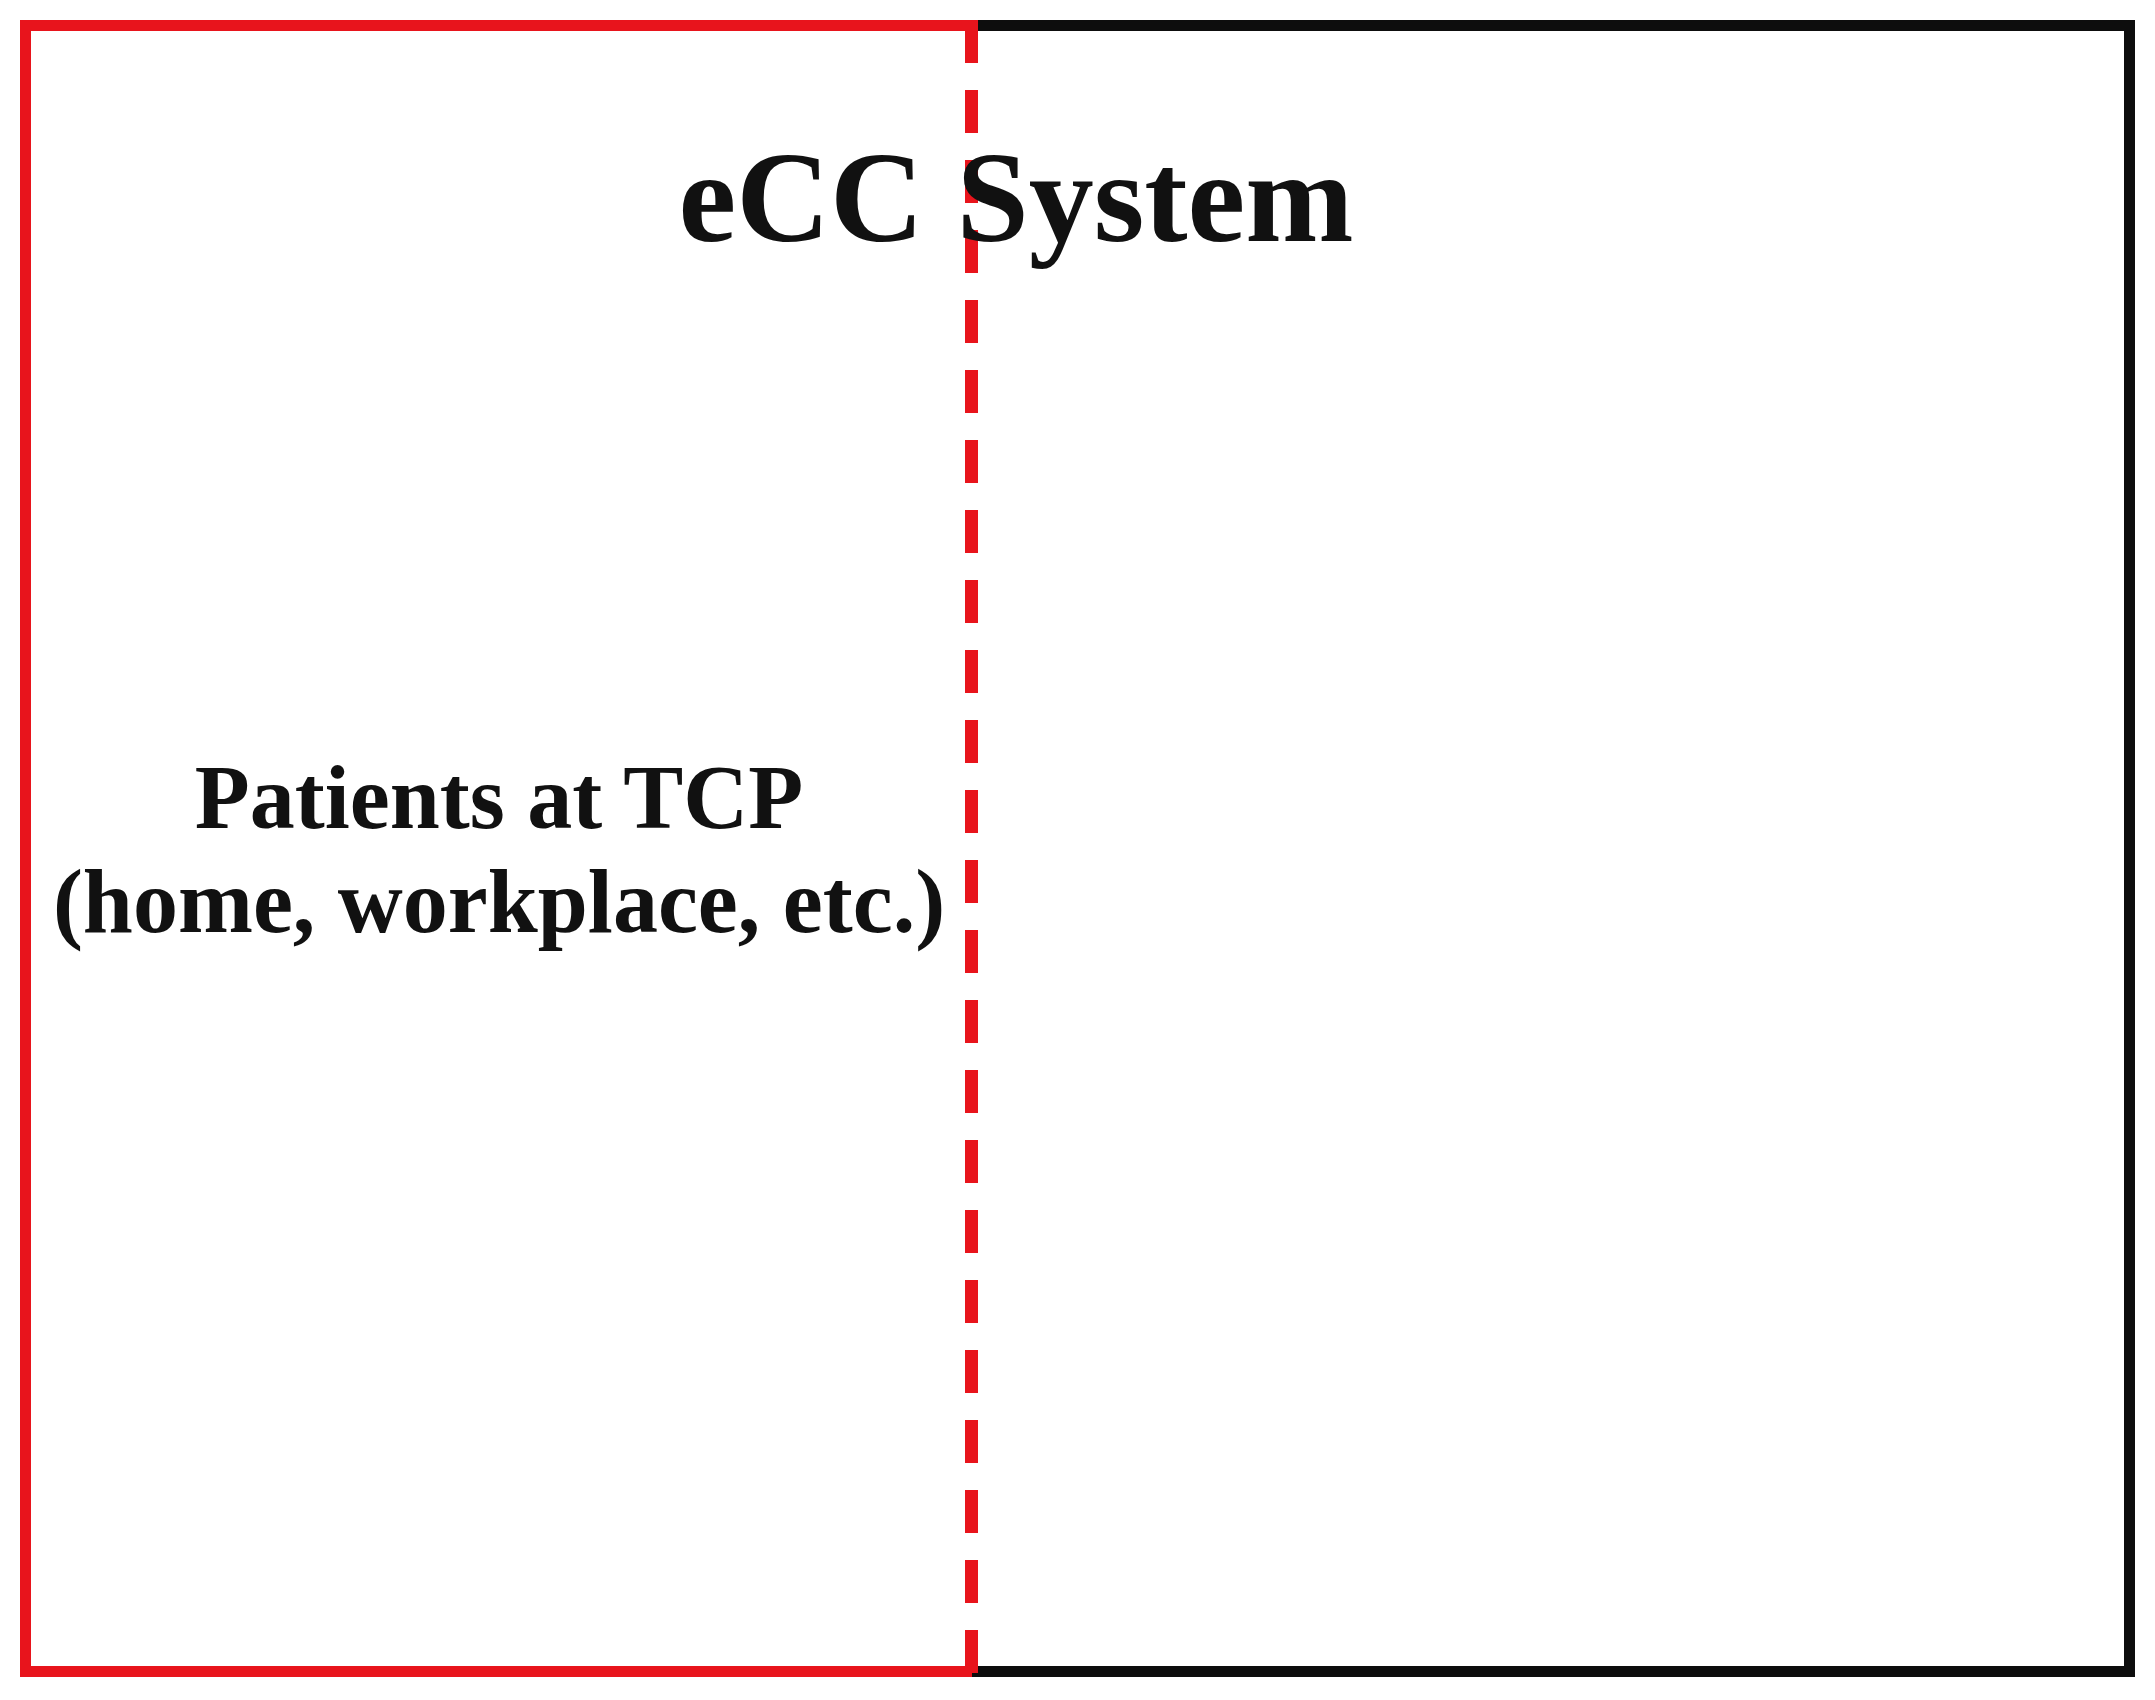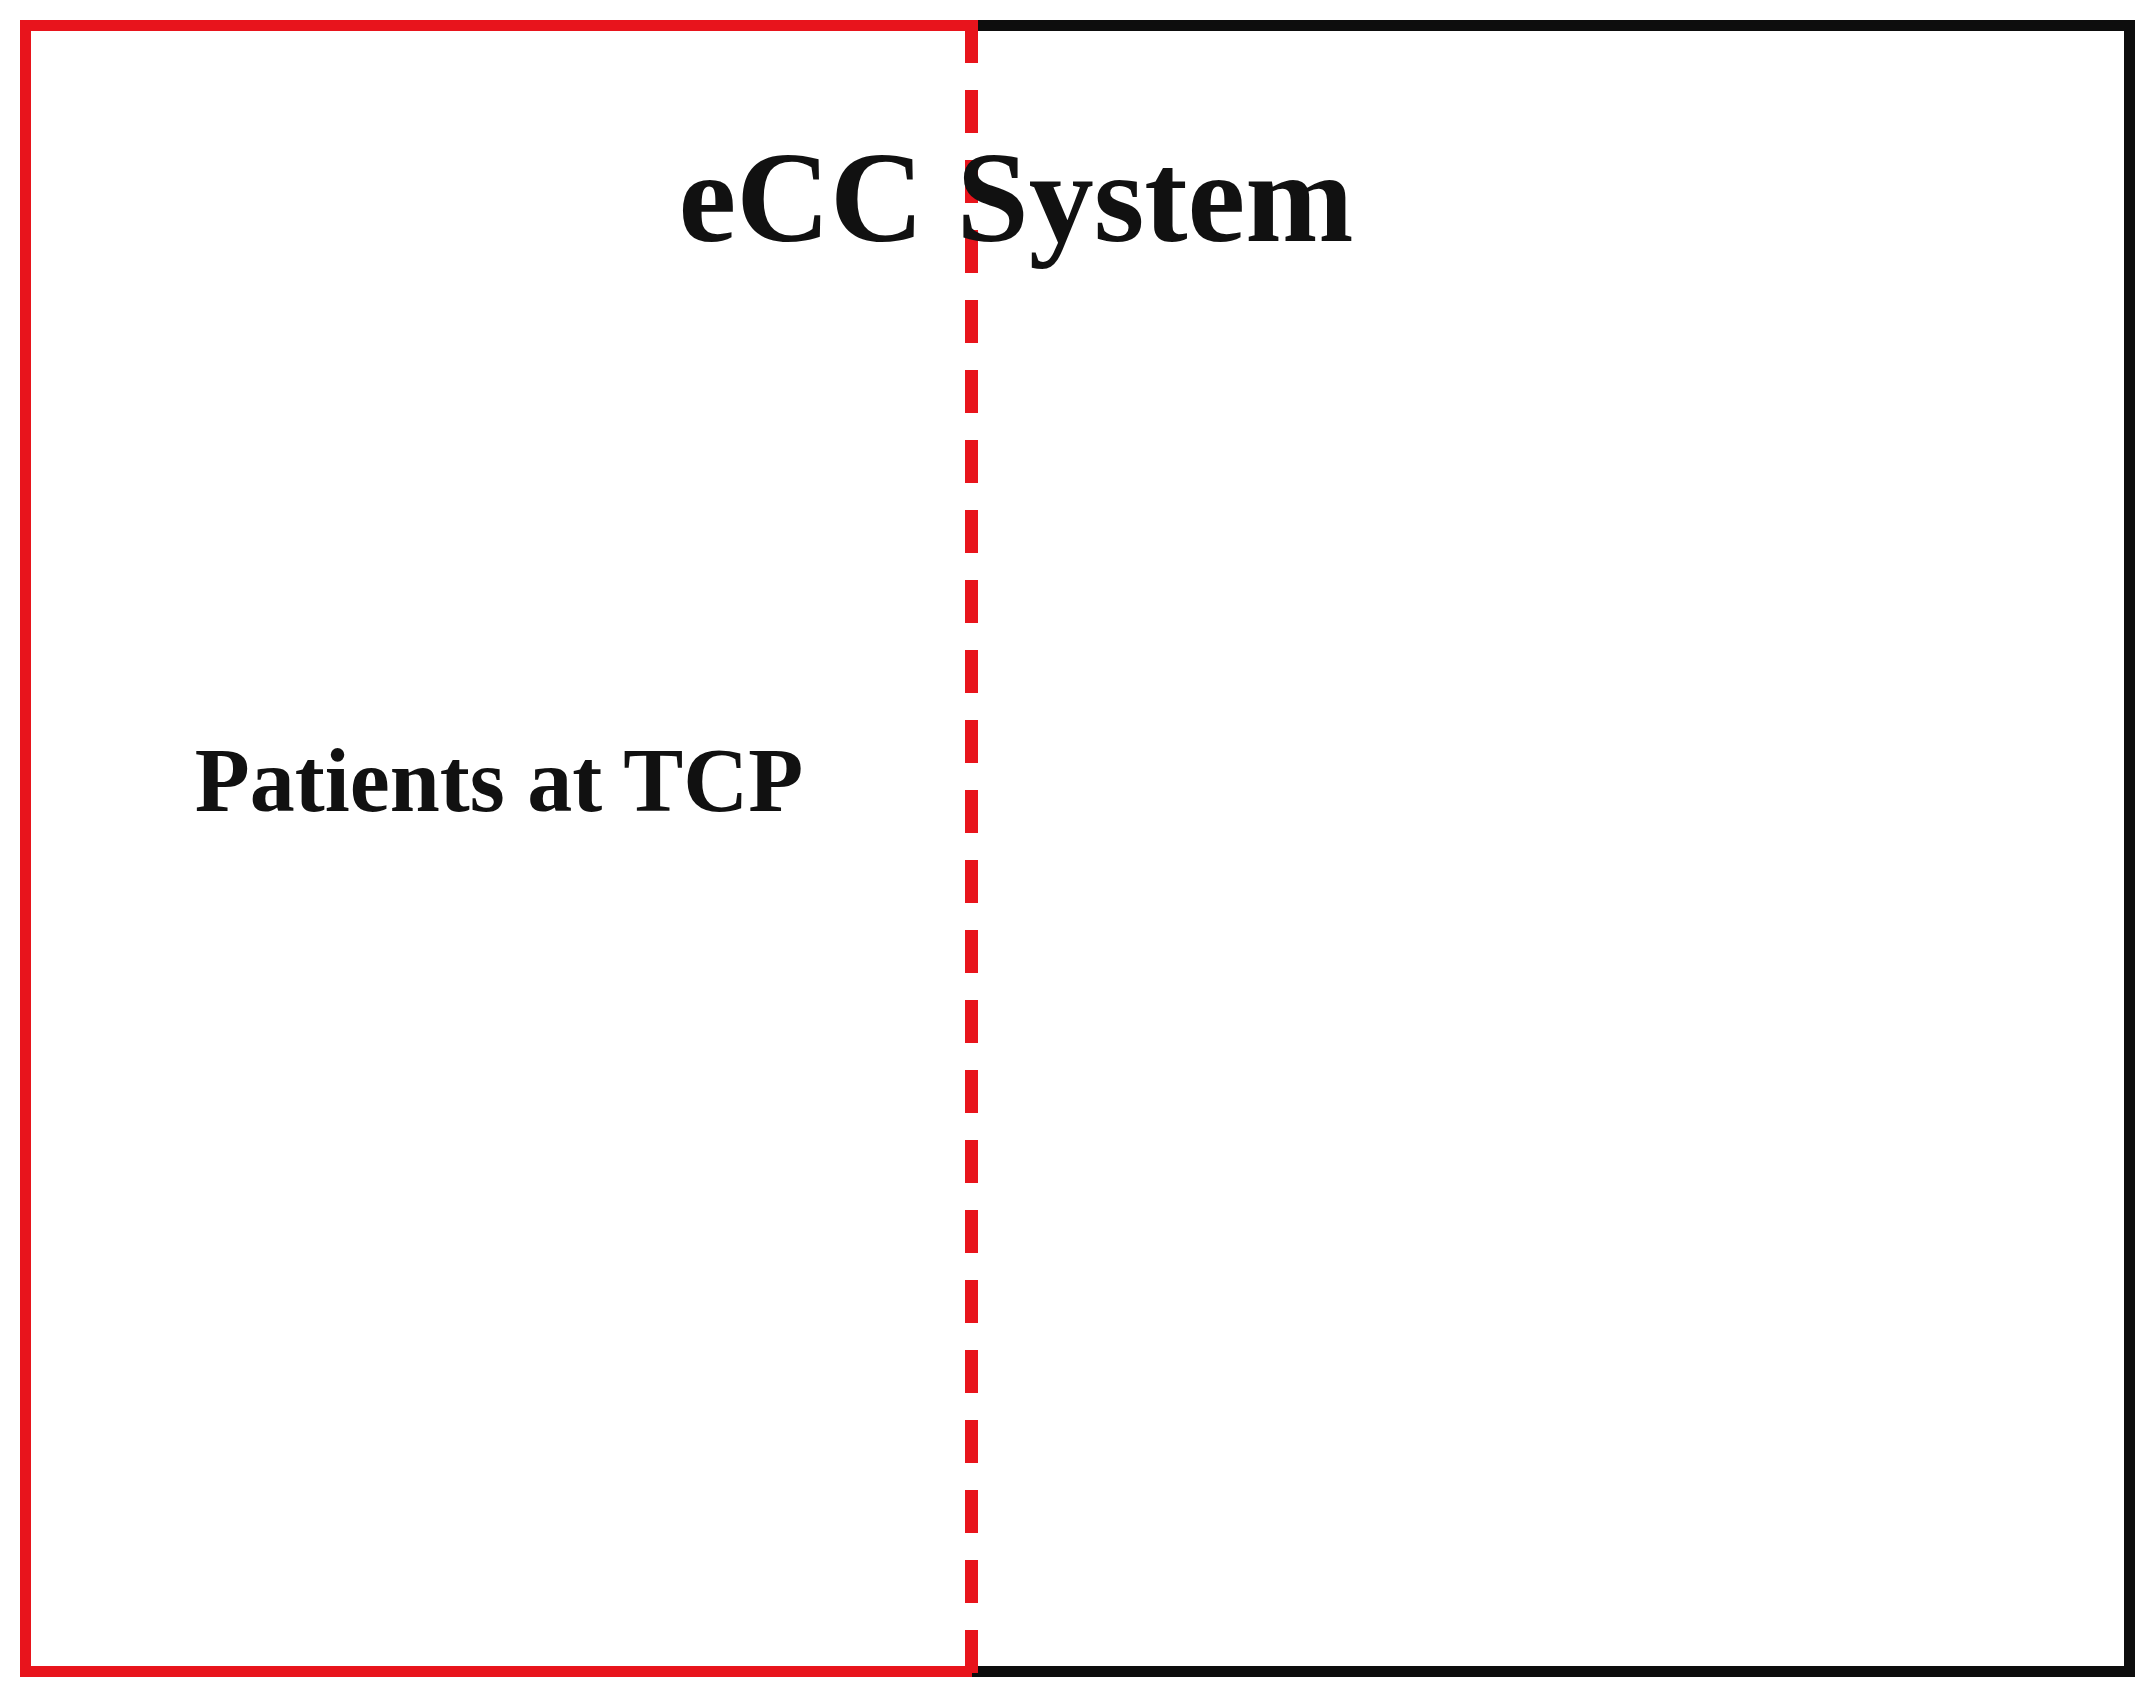--- a/index.html
+++ b/index.html
@@ -91,20 +91,21 @@
   .region-label {
     position: absolute;
     transform: translateX(-50%);
     font-size: 90px;
     font-weight: bold;
     line-height: 1.16;
     text-align: center;
     white-space: nowrap;
     color: var(--text);
     z-index: 2;
+    margin-top: 17px;
   }
 
   .label-left {
     left: 499px;
     top: 729px;
   }
 
   .label-right {
     left: 1558px;
     top: 738px;
@@ -118,17 +119,18 @@
   <div class="box-left"></div>
 
   <div class="box-right"></div>
 
   <div class="divider"></div>
 
   <h1 class="title">eCC System</h1>
 
   <div class="region-label label-left">
     <div>Patients at TCP</div>
+    <div>(home, workplace, etc.)</div>
   </div>
 
 
 </div>
 
 
 </body></html>

